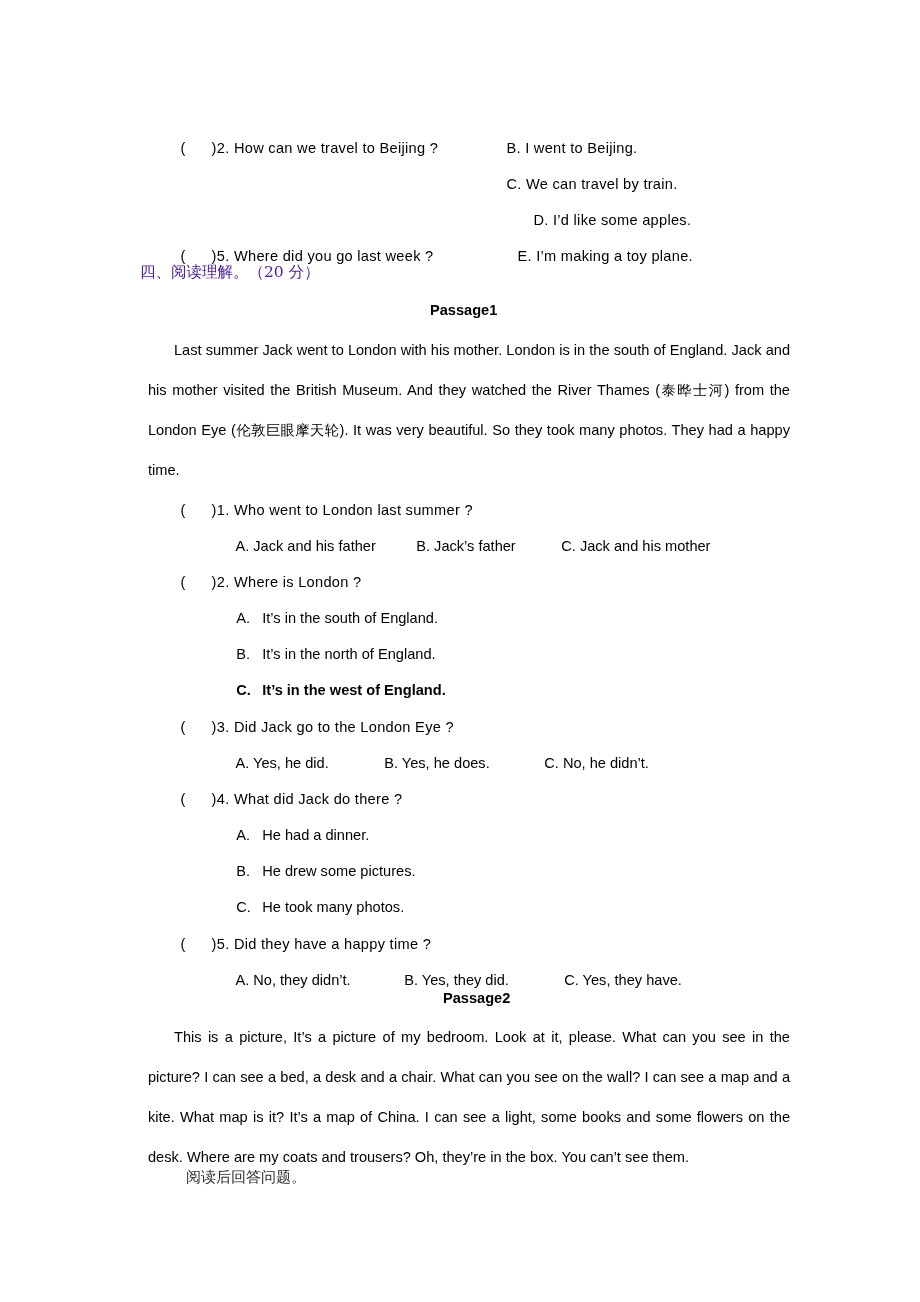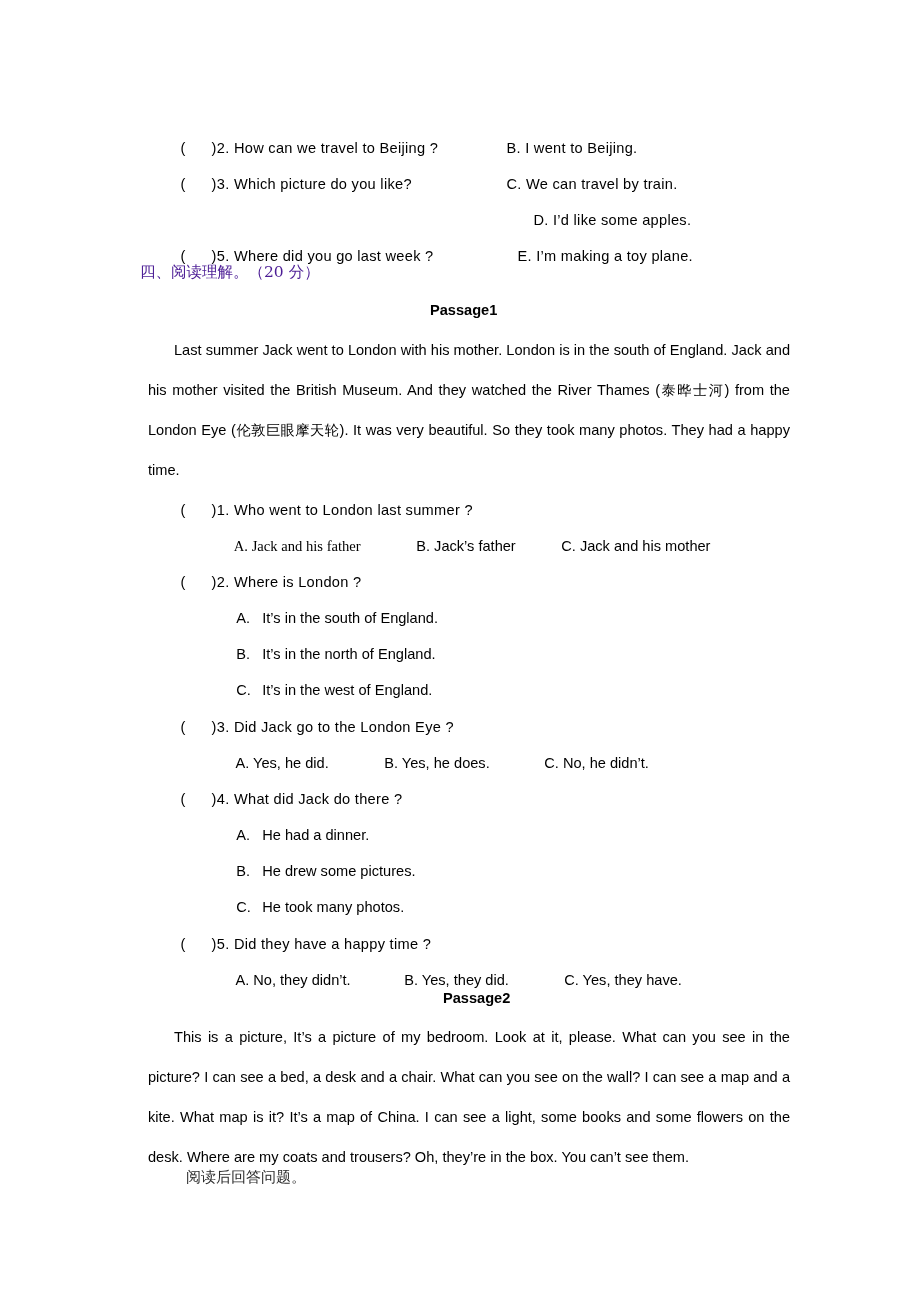--- a/index.html
+++ b/index.html
@@ -109,23 +109,20 @@
 
 <div class="page">
 
   <div class="line match-q" style="top:121px;">
     <span>(      )</span><span>2.</span> <span>How can we travel to Beijing ?</span>
   </div>
   <div class="line match-a" style="left:489px; top:121px;">
     <span>B.</span> <span>I went to Beijing.</span>
   </div>
 
-  <div class="line match-q" style="top:157px;">
-    <span>(      )</span><span>3.</span> <span>Which picture do you like?</span>
-  </div>
   <div class="line match-a" style="left:489px; top:157px;">
     <span>C.</span> <span>We can travel by train.</span>
   </div>
 
   <div class="line match-a" style="left:516px; top:193px;">
     <span>D.</span> <span>I’d like some apples.</span>
   </div>
 
   <div class="line match-q" style="top:229px;">
     <span>(      )</span><span>5.</span> <span>Where did you go last week ?</span>
@@ -138,40 +135,40 @@
 
   <div class="passage-heading" style="left:430px; top:301px;">Passage1</div>
 
   <div class="passage-body" style="top:330px;">
     <span class="indent"></span><span>Last summer Jack went to London with his mother. London is in the south of England. Jack and his mother visited the British Museum. And they watched the River Thames (</span><span class="cn-inline">泰晔士河</span><span>) from the London Eye (</span><span class="cn-inline">伦敦巨眼摩天轮</span><span>). It was very beautiful. So they took many photos. They had a happy time.</span>
   </div>
 
   <div class="line" style="left:163px; top:483px;">
     <span>(      )</span><span>1.</span> <span>Who went to London last summer ?</span>
   </div>
-  <div class="opt-row" style="left:220px; top:519px;font-family:Liberation Serif, serif;">
+  <div class="opt-row" style="left:220px; top:519px;">
     <span>A.</span> <span>Jack and his father</span>
   </div>
   <div class="opt-row" style="left:400px; top:519px;">
     <span>B.</span> <span>Jack’s father</span>
   </div>
   <div class="opt-row" style="left:545px; top:519px;">
     <span>C.</span> <span>Jack and his mother</span>
   </div>
 
   <div class="line" style="left:163px; top:555px;">
     <span>(      )</span><span>2.</span> <span>Where is London ?</span>
   </div>
   <div class="opt-row" style="left:220px; top:591px;">
     <span class="opt-letter-tab">A.</span><span>It’s in the south of England.</span>
   </div>
   <div class="opt-row" style="left:220px; top:627px;">
     <span class="opt-letter-tab">B.</span><span>It’s in the north of England.</span>
   </div>
-  <div class="opt-row" style="left:220px; top:663px;">
+  <div class="opt-row" style="left:220px; top:663px;font-weight:bold;">
     <span class="opt-letter-tab">C.</span><span>It’s in the west of England.</span>
   </div>
 
   <div class="line" style="left:163px; top:700px;">
     <span>(      )</span><span>3.</span> <span>Did Jack go to the London Eye ?</span>
   </div>
   <div class="opt-row" style="left:368px; top:736px;">
     <span>B.</span> <span>Yes, he does.</span>
   </div>
   <div class="opt-row" style="left:220px; top:736px;">

